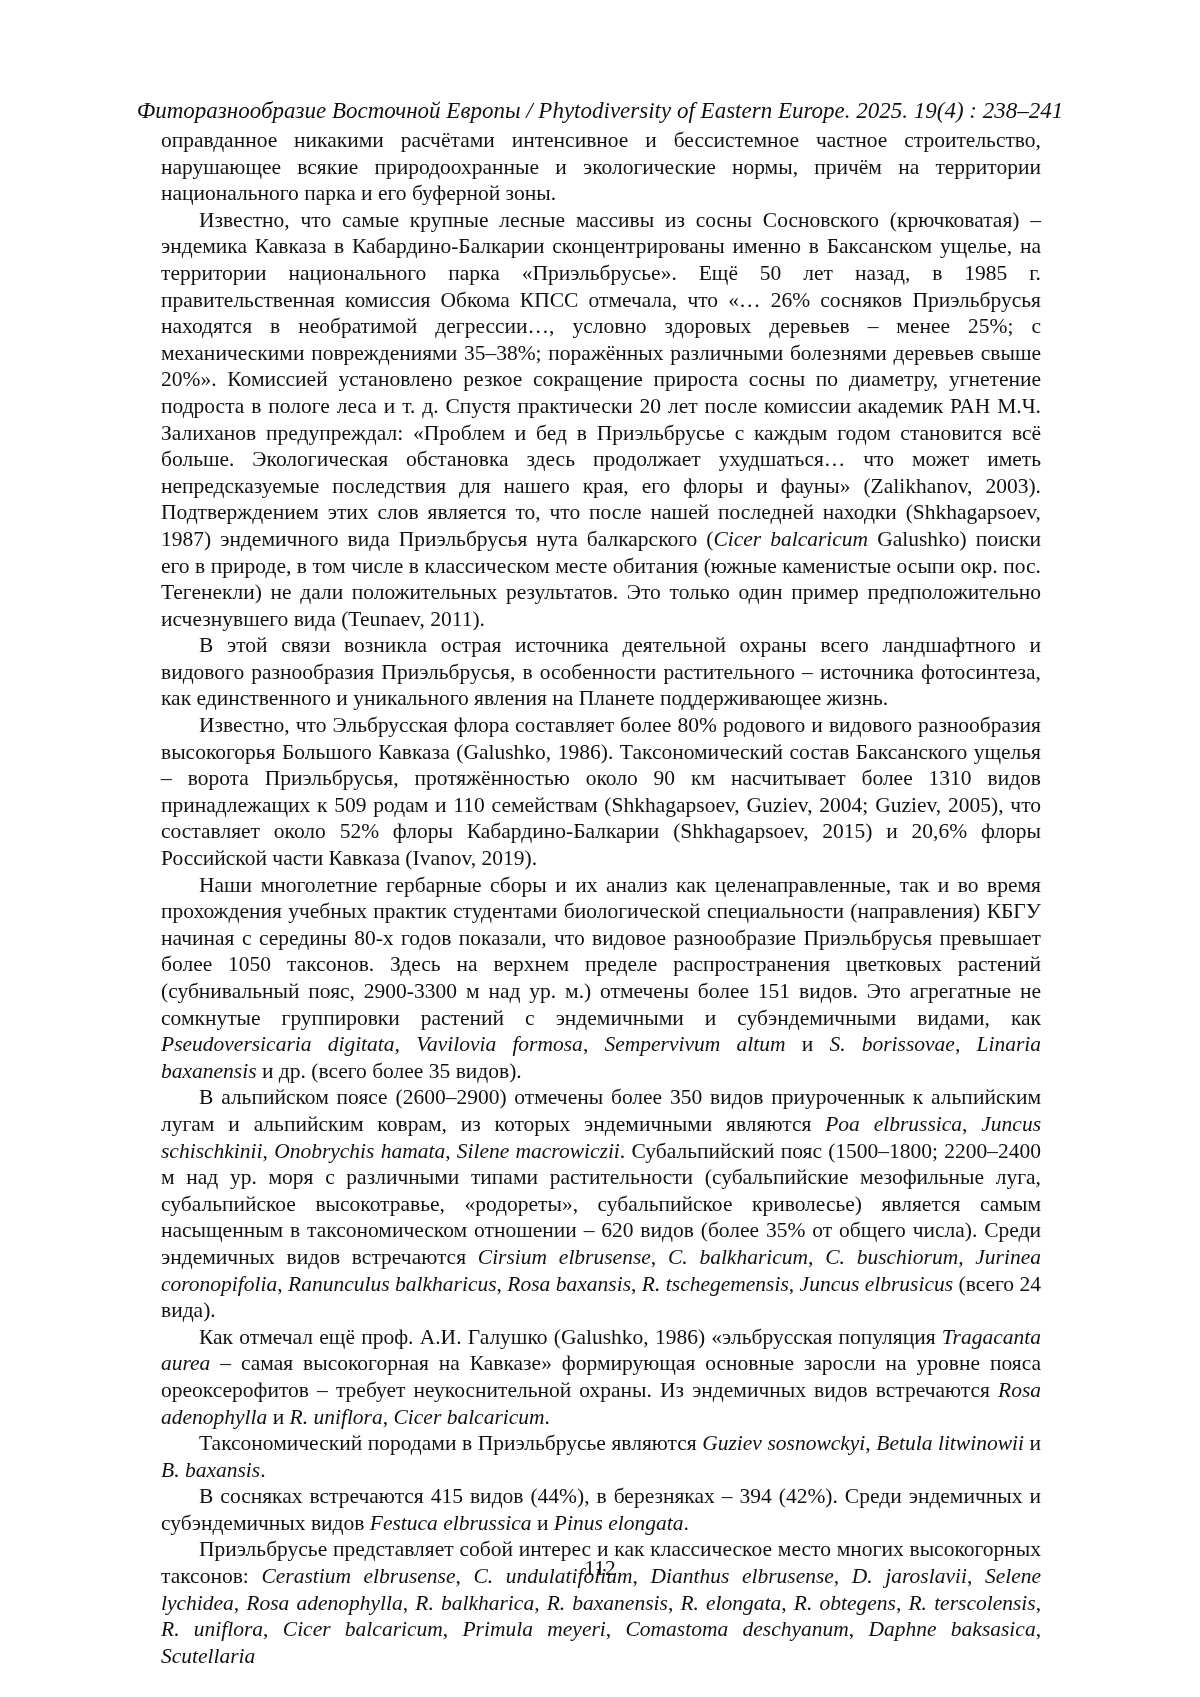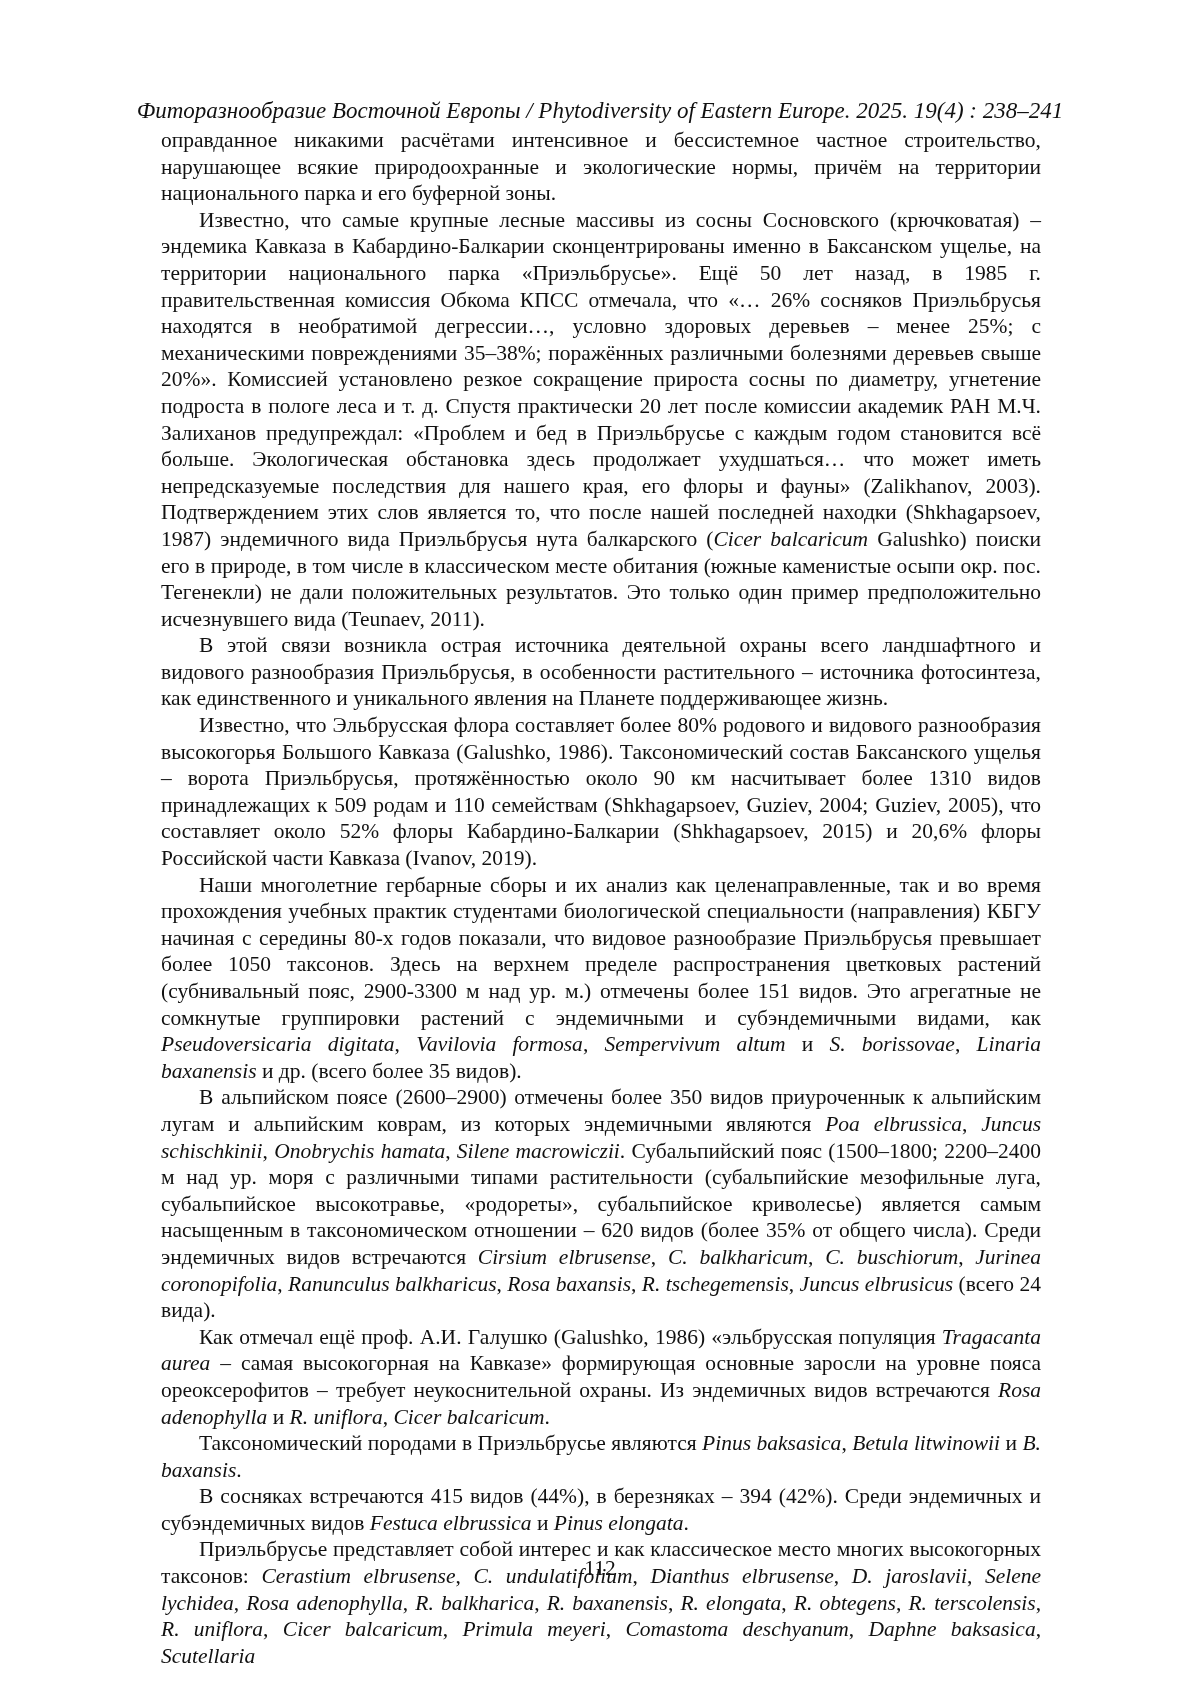--- a/index.html
+++ b/index.html
@@ -56,19 +56,19 @@
   <div class="journal-header">Фиторазнообразие Восточной Европы / Phytodiversity of Eastern Europe. 2025. 19(4) : 238–241</div>
 
   <div class="article-body" id="paragraphs">
       <p class="para no-indent"><span>оправданное никакими расчётами интенсивное и бессистемное частное строительство, нарушающее всякие природоохранные и экологические нормы, причём на территории национального парка и его буферной зоны.</span></p>
       <p class="para"><span>Известно, что самые крупные лесные массивы из сосны Сосновского (крючковатая) – эндемика Кавказа в Кабардино-Балкарии сконцентрированы именно в Баксанском ущелье, на территории национального парка «Приэльбрусье». Ещё 50 лет назад, в 1985 г. правительственная комиссия Обкома КПСС отмечала, что «… 26% сосняков Приэльбрусья находятся в необратимой дегрессии…, условно здоровых деревьев – менее 25%; с механическими повреждениями 35–38%; поражённых различными болезнями деревьев свыше 20%». Комиссией установлено резкое сокращение прироста сосны по диаметру, угнетение подроста в пологе леса и т. д. Спустя практически 20 лет после комиссии академик РАН М.Ч. Залиханов предупреждал: «Проблем и бед в Приэльбрусье с каждым годом становится всё больше. Экологическая обстановка здесь продолжает ухудшаться… что может иметь непредсказуемые последствия для нашего края, его флоры и фауны» (Zalikhanov, 2003). Подтверждением этих слов является то, что после нашей последней находки (Shkhagapsoev, 1987) эндемичного вида Приэльбрусья нута балкарского (</span><i>Cicer balcaricum</i><span> Galushko) поиски его в природе, в том числе в классическом месте обитания (южные каменистые осыпи окр. пос. Тегенекли) не дали положительных результатов. Это только один пример предположительно исчезнувшего вида (Teunaev, 2011).</span></p>
       <p class="para"><span>В этой связи возникла острая источника деятельной охраны всего ландшафтного и видового разнообразия Приэльбрусья, в особенности растительного – источника фотосинтеза, как единственного и уникального явления на Планете поддерживающее жизнь.</span></p>
       <p class="para"><span>Известно, что Эльбрусская флора составляет более 80% родового и видового разнообразия высокогорья Большого Кавказа (Galushko, 1986). Таксономический состав Баксанского ущелья – ворота Приэльбрусья, протяжённостью около 90 км насчитывает более 1310 видов принадлежащих к 509 родам и 110 семействам (Shkhagapsoev, Guziev, 2004; Guziev, 2005), что составляет около 52% флоры Кабардино-Балкарии (Shkhagapsoev, 2015) и 20,6% флоры Российской части Кавказа (Ivanov, 2019).</span></p>
       <p class="para"><span>Наши многолетние гербарные сборы и их анализ как целенаправленные, так и во время прохождения учебных практик студентами биологической специальности (направления) КБГУ начиная с середины 80-х годов показали, что видовое разнообразие Приэльбрусья превышает более 1050 таксонов. Здесь на верхнем пределе распространения цветковых растений (субнивальный пояс, 2900-3300 м над ур. м.) отмечены более 151 видов. Это агрегатные не сомкнутые группировки растений с эндемичными и субэндемичными видами, как </span><i>Pseudoversicaria digitata</i><span>, </span><i>Vavilovia formosa</i><span>, </span><i>Sempervivum altum</i><span> и </span><i>S. borissovae</i><span>, </span><i>Linaria baxanensis</i><span> и др. (всего более 35 видов).</span></p>
       <p class="para"><span>В альпийском поясе (2600–2900) отмечены более 350 видов приуроченнык к альпийским лугам и альпийским коврам, из которых эндемичными являются </span><i>Poa elbrussica</i><span>, </span><i>Juncus schischkinii</i><span>, </span><i>Onobrychis hamata</i><span>, </span><i>Silene macrowiczii</i><span>. Субальпийский пояс (1500–1800; 2200–2400 м над ур. моря с различными типами растительности (субальпийские мезофильные луга, субальпийское высокотравье, «родореты», субальпийское криволесье) является самым насыщенным в таксономическом отношении – 620 видов (более 35% от общего числа). Среди эндемичных видов встречаются </span><i>Cirsium elbrusense</i><span>, </span><i>C. balkharicum</i><span>, </span><i>C. buschiorum</i><span>, </span><i>Jurinea coronopifolia</i><span>, </span><i>Ranunculus balkharicus</i><span>, </span><i>Rosa baxansis</i><span>, </span><i>R. tschegemensis</i><span>, </span><i>Juncus elbrusicus</i><span> (всего 24 вида).</span></p>
       <p class="para"><span>Как отмечал ещё проф. А.И. Галушко (Galushko, 1986) «эльбрусская популяция </span><i>Tragacanta aurea</i><span> – самая высокогорная на Кавказе» формирующая основные заросли на уровне пояса ореоксерофитов – требует неукоснительной охраны. Из эндемичных видов встречаются </span><i>Rosa adenophylla</i><span> и </span><i>R. uniflora</i><span>, </span><i>Cicer balcaricum</i><span>.</span></p>
-      <p class="para"><span>Таксономический породами в Приэльбрусье являются </span><i>Pinus baksasica</i><span>, </span><i>Betula litwinowii</i><span> и </span><i>B. baxansis</i><span>.</span></p>
+      <p class="para"><span>Таксономический породами в Приэльбрусье являются </span><i>Guziev sosnowckyi</i><span>, </span><i>Betula litwinowii</i><span> и </span><i>B. baxansis</i><span>.</span></p>
       <p class="para"><span>В сосняках встречаются 415 видов (44%), в березняках – 394 (42%). Среди эндемичных и субэндемичных видов </span><i>Festuca elbrussica</i><span> и </span><i>Pinus elongata</i><span>.</span></p>
       <p class="para"><span>Приэльбрусье представляет собой интерес и как классическое место многих высокогорных таксонов: </span><i>Cerastium elbrusense</i><span>, </span><i>C. undulatifolium</i><span>, </span><i>Dianthus elbrusense</i><span>, </span><i>D. jaroslavii</i><span>, </span><i>Selene lychidea</i><span>, </span><i>Rosa adenophylla</i><span>, </span><i>R. balkharica</i><span>, </span><i>R. baxanensis</i><span>, </span><i>R. elongata</i><span>, </span><i>R. obtegens</i><span>, </span><i>R. terscolensis</i><span>, </span><i>R. uniflora</i><span>, </span><i>Cicer balcaricum</i><span>, </span><i>Primula meyeri</i><span>, </span><i>Comastoma deschyanum</i><span>, </span><i>Daphne baksasica</i><span>, </span><i>Scutellaria</i></p>
     </div>
 
   <div class="page-footer">112</div>
 </div>
 
 </body></html>

